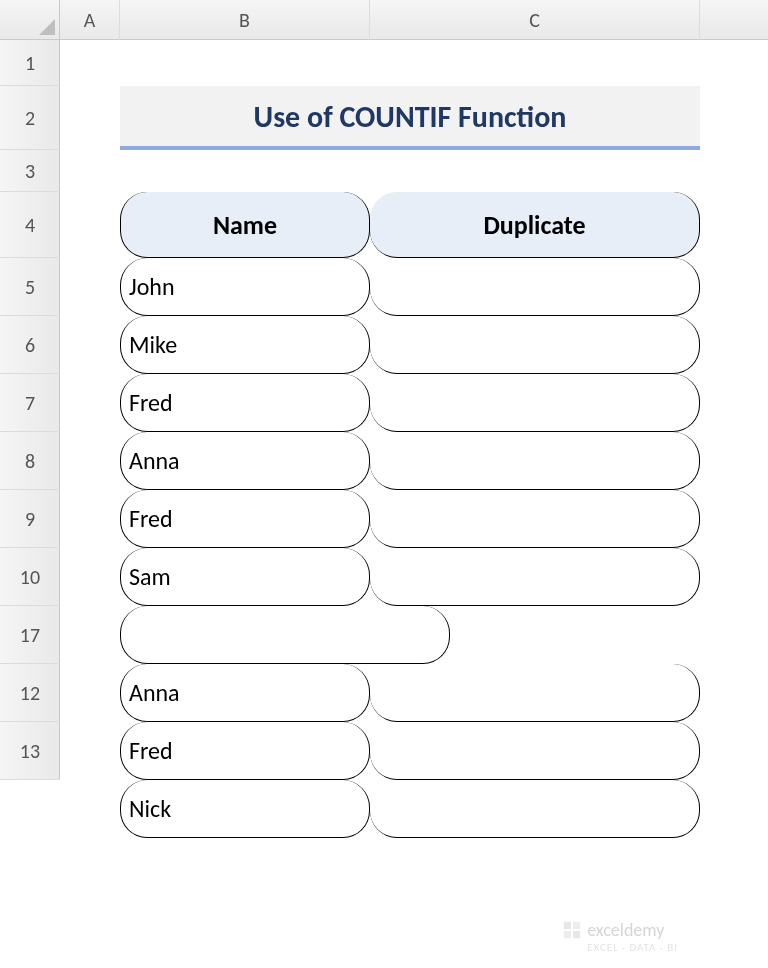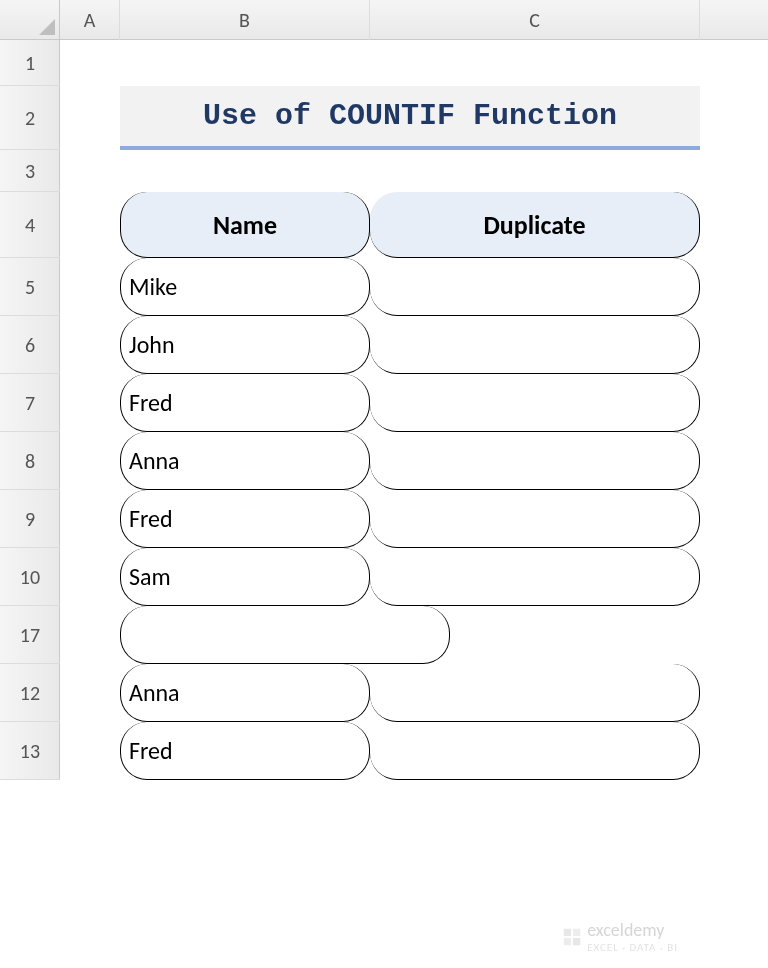--- a/index.html
+++ b/index.html
@@ -79,21 +79,20 @@
   .title-cell {
     width: 580px;
     background: #f2f2f2;
     color: #203864;
     font-weight: bold;
     font-size: 30px;
     display: flex;
     align-items: center;
     justify-content: center;
     border-bottom: 4px solid #8ea9db;
-    font-family: Liberation Mono, monospace;
   }
   
   .th {
     background: #e8eef7;
     border: 1.5px solid #000;
     font-weight: bold;
     font-size: 26px;
     display: flex;
     align-items: center;
     justify-content: center;
@@ -106,21 +105,21 @@
     display: flex;
     align-items: center;
     padding: 0 8px;
   }
   .th + .th, .td + .td { border-left: none; }
   .row + .row .th, .row + .row .td { border-top: none; border-radius: 27px; }
 
   .watermark {
     position: absolute;
     bottom: 14px; right: 90px;
-    display: flex; align-items: center; gap: 4px;
+    display: flex; align-items: flex-start; gap: 4px;
     opacity: 0.35;
     color: #888;
     font-size: 18px;
   }
   .watermark .sub { font-size: 11px; letter-spacing: 1px; display:block; color:#aaa; }
   .watermark svg { width: 22px; height: 22px; }
 </style>
 </head>
 <body>
 
@@ -169,30 +168,30 @@
       <div class="cell cB"></div>
       <div class="cell cC"></div>
     </div>
     <div class="row rh">
       <div class="cell cA"></div>
       <div class="cell cB th">Name</div>
       <div class="cell cC th">Duplicate</div>
     </div>
     <div class="row rd">
       <div class="cell cA"></div>
+      <div class="cell cB td">John</div>
+      <div class="cell cC td"></div>
+    </div>
+    <div class="row rd">
+      <div class="cell cA"></div>
       <div class="cell cB td">Mike</div>
       <div class="cell cC td"></div>
     </div>
     <div class="row rd">
       <div class="cell cA"></div>
-      <div class="cell cB td">John</div>
-      <div class="cell cC td"></div>
-    </div>
-    <div class="row rd">
-      <div class="cell cA"></div>
       <div class="cell cB td">Fred</div>
       <div class="cell cC td"></div>
     </div>
     <div class="row rd">
       <div class="cell cA"></div>
       <div class="cell cB td">Anna</div>
       <div class="cell cC td"></div>
     </div>
     <div class="row rd">
       <div class="cell cA"></div>
@@ -209,20 +208,25 @@
       <div class="cell cC td"></div>
     </div>
     <div class="row rd">
       <div class="cell cA"></div>
       <div class="cell cB td">Anna</div>
       <div class="cell cC td"></div>
     </div>
     <div class="row rd">
       <div class="cell cA"></div>
       <div class="cell cB td">Fred</div>
+      <div class="cell cC td"></div>
+    </div>
+    <div class="row rd">
+      <div class="cell cA"></div>
+      <div class="cell cB td">Nick</div>
       <div class="cell cC td"></div>
     </div>
   </div>
 
   <div class="watermark">
     <svg viewBox="0 0 24 24">
         <rect x="3" y="3" width="8" height="8" fill="#bbb"></rect>
         <rect x="13" y="3" width="8" height="8" fill="#ccc"></rect>
         <rect x="3" y="13" width="8" height="8" fill="#ccc"></rect>
         <rect x="13" y="13" width="8" height="8" fill="#bbb"></rect>

